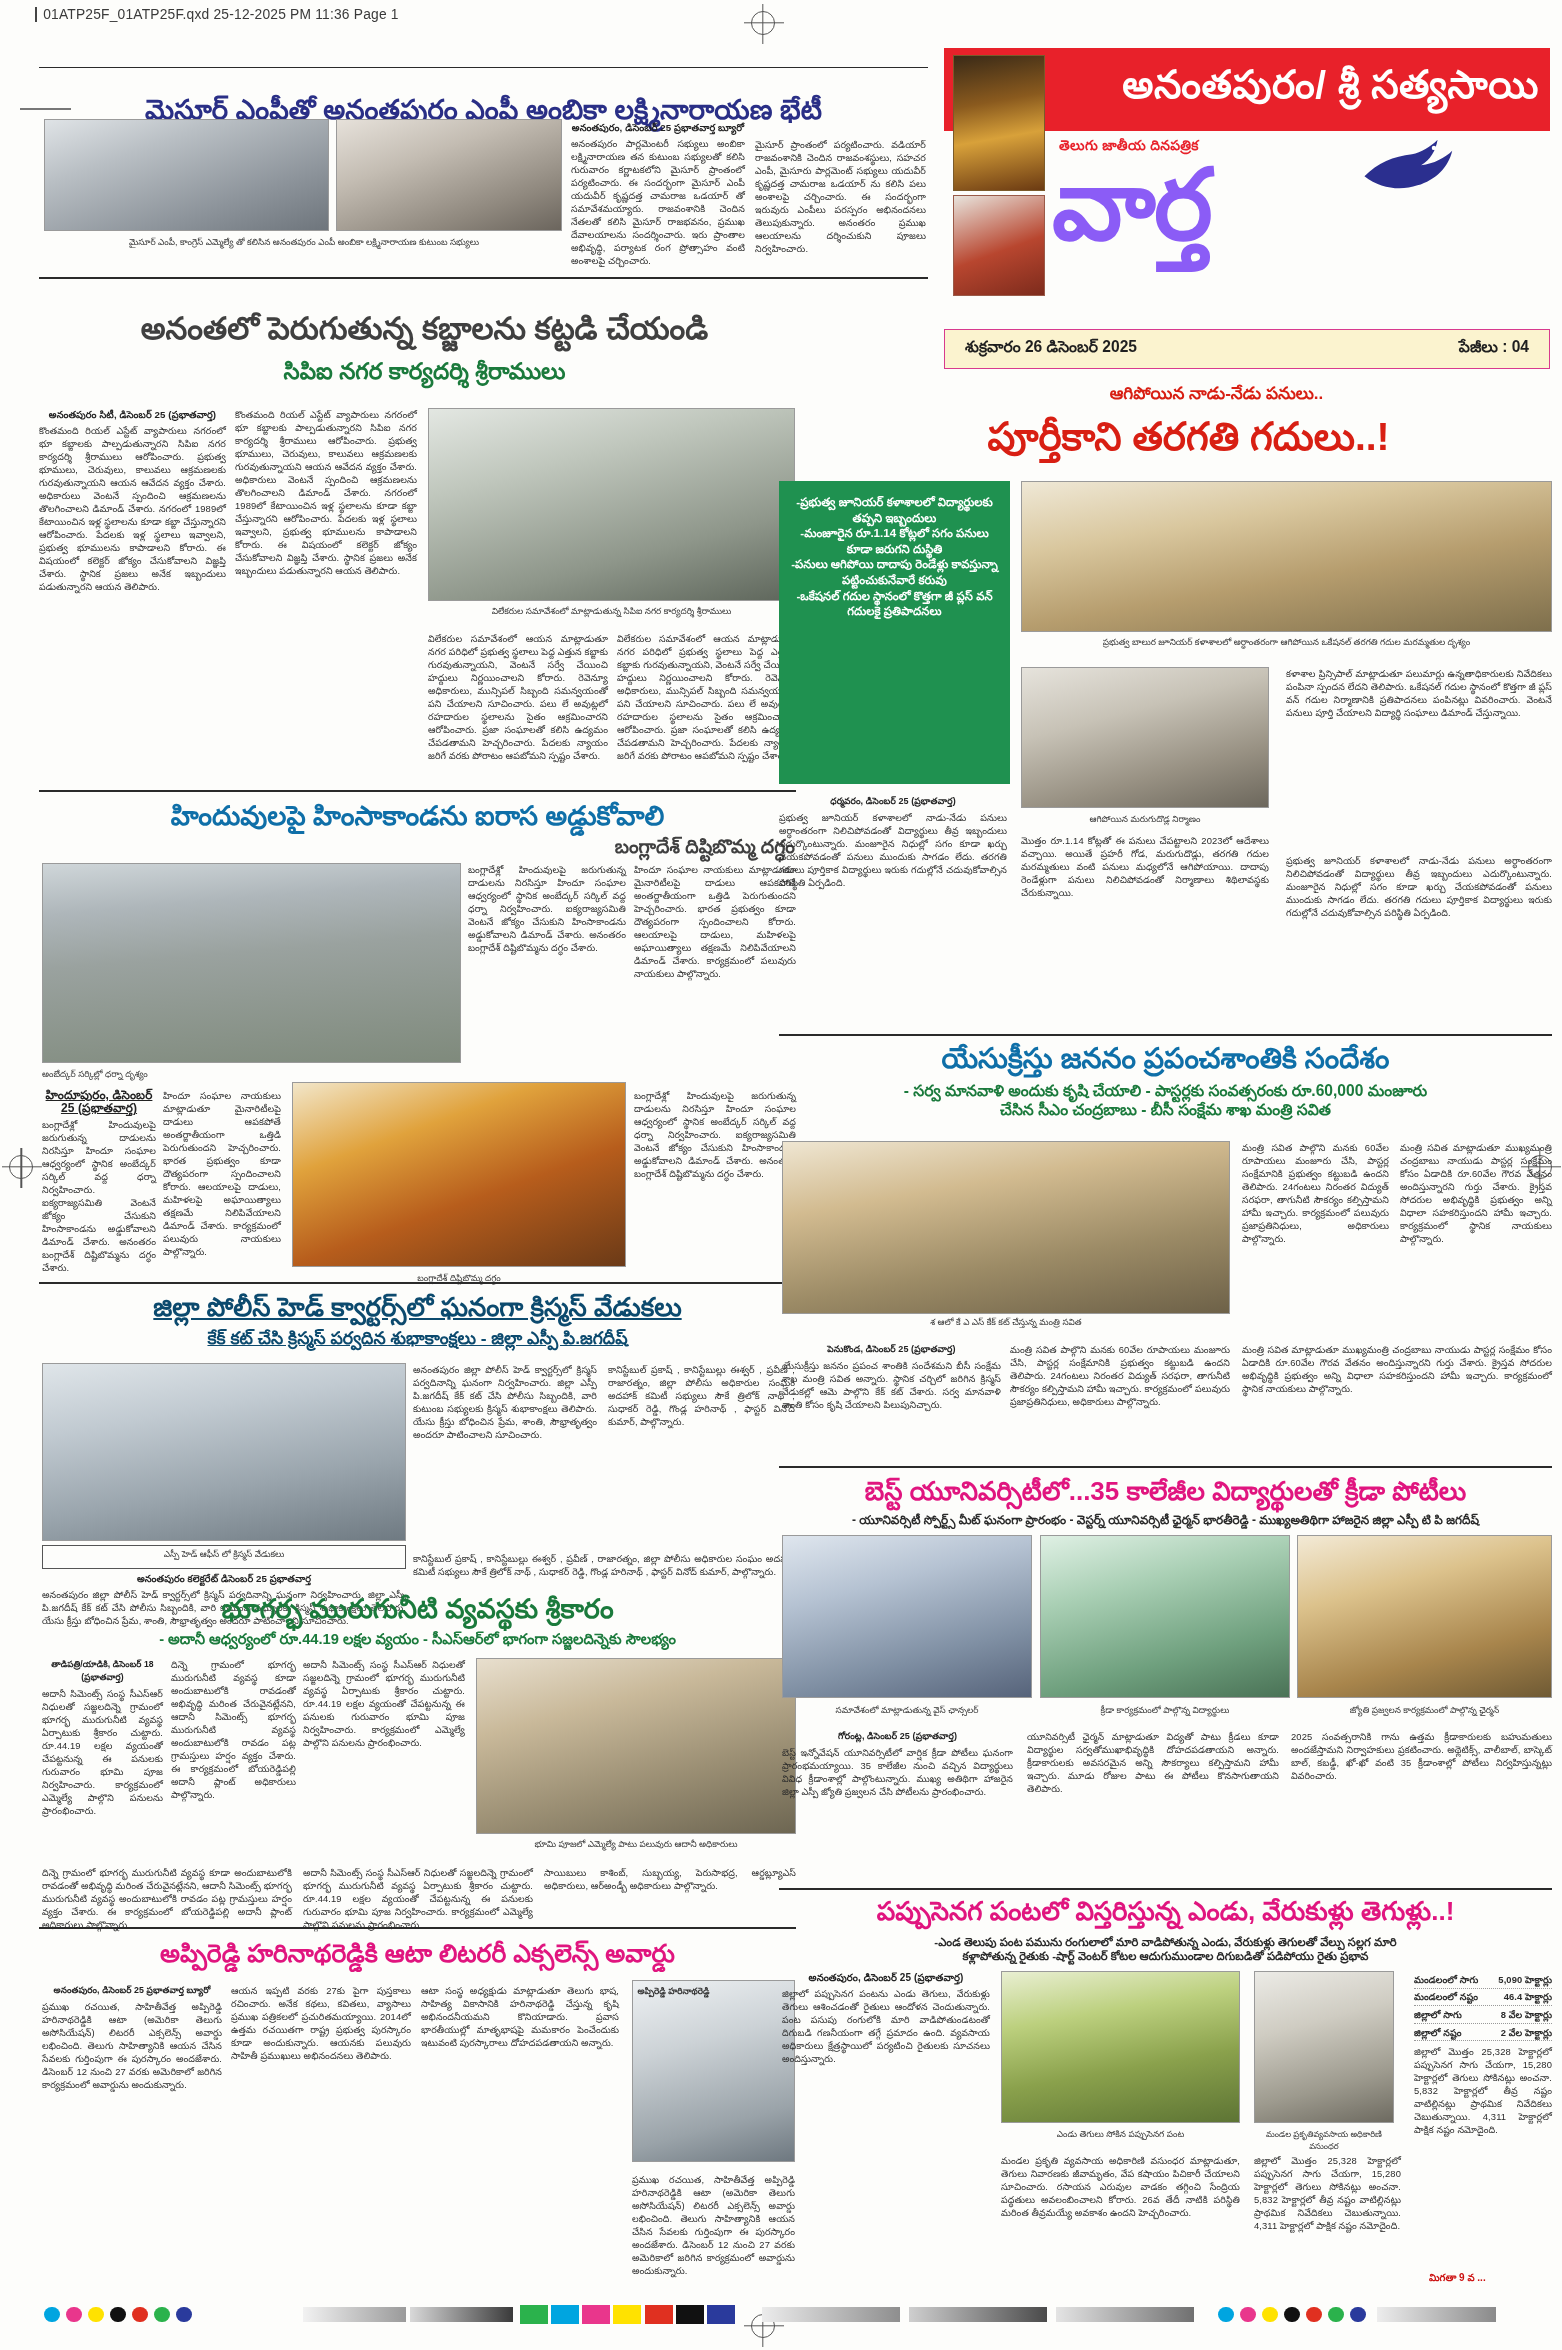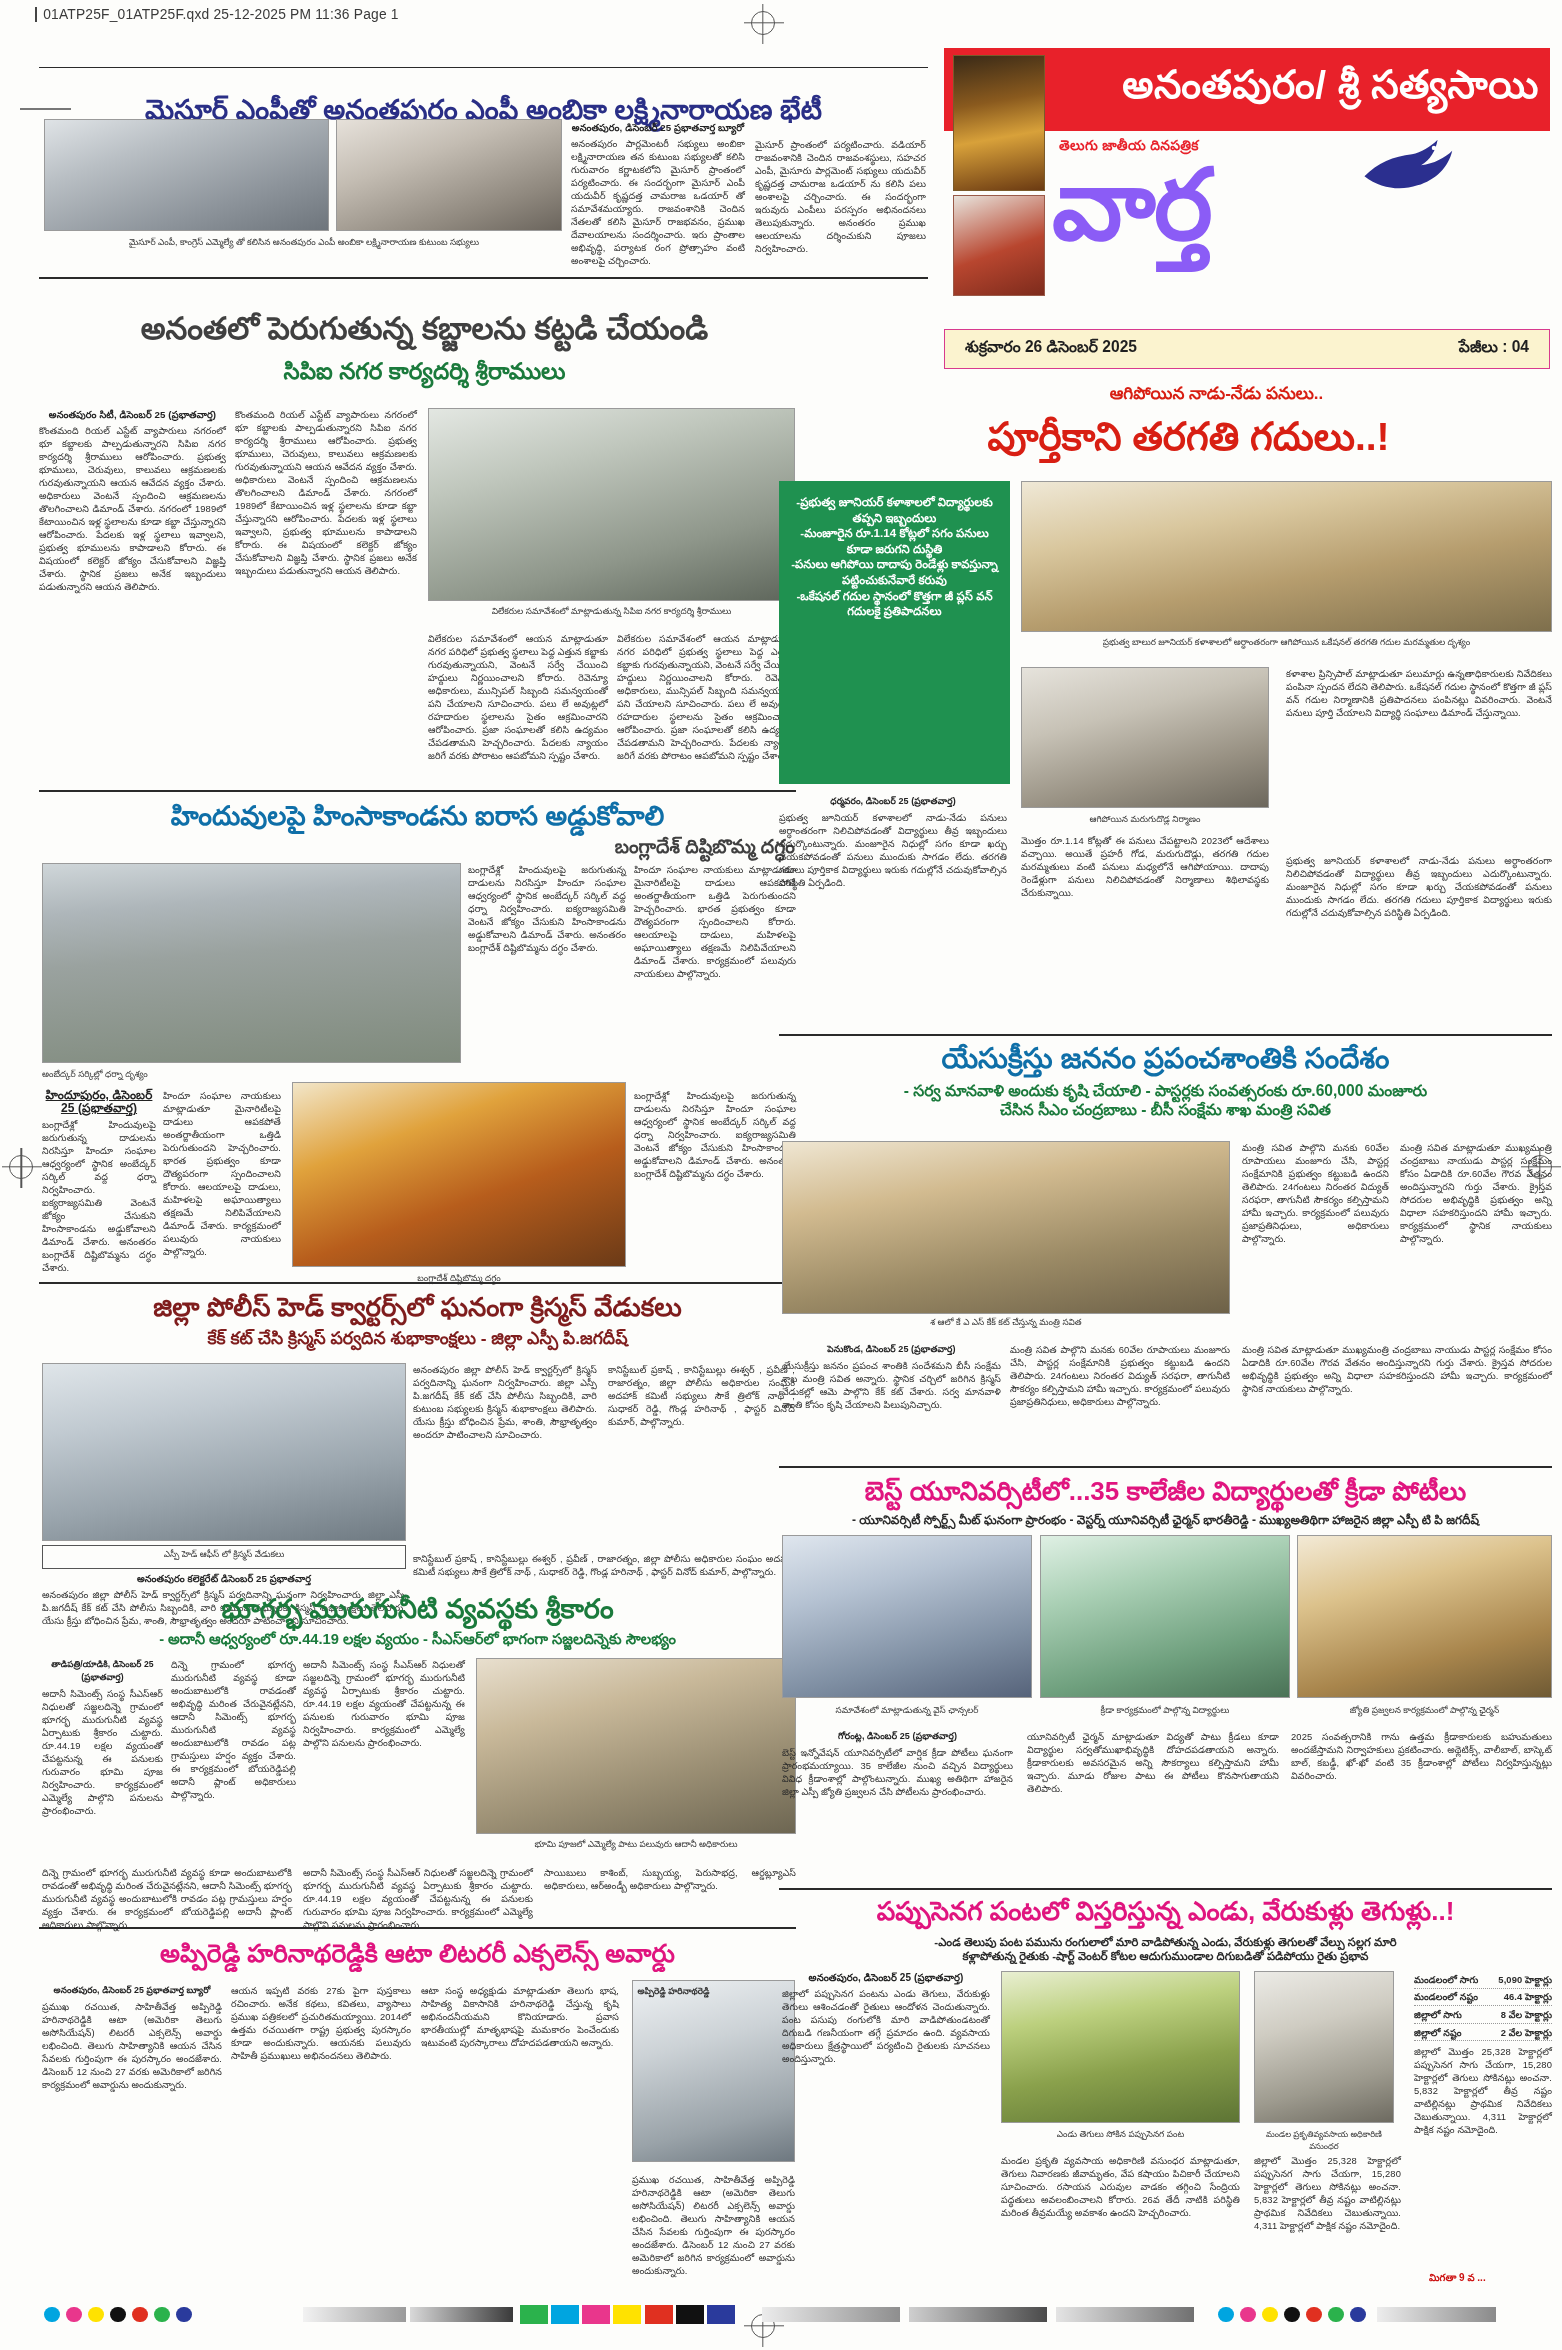--- a/index.html
+++ b/index.html
@@ -55,21 +55,21 @@
     text-align:center; font-size:8.8px; color:#333; margin-top:1.8px;
     font-family:"Liberation Sans", sans-serif;
   }
 
   
   .hl { text-align:center; font-weight:bold; line-height:1.12; }
   .hl-blue   { color:#2a2f86; }
   .hl-purple { color:#404040; }
   .hl-green  { color:#1b7a3c; }
   .hl-red    { color:#d81f13; }
-  .hl-orange { color:#7f1d1d; }
+  .hl-orange { color:#0c4a6e;text-decoration:underline; }
   .hl-pink   { color:#e0157f; }
   .hl-teal   { color:#0f6fa8; }
   .sub { text-align:center; font-weight:bold; line-height:1.2; }
 
   
   .masthead { position:absolute; left:944px; top:48px; width:606px; height:275px; }
   .mh-red {
     position:absolute; left:0; top:0; width:606px; height:83px; background:#e8212a;
     display:flex; align-items:center; justify-content:flex-end; padding-right:11px;
   }
@@ -257,21 +257,21 @@
 
   <div class="hl hl-green" style="position:absolute;left:39px;top:1594px;width:757px;font-size:27px;">భూగర్భ మురుగునీటి వ్యవస్థకు శ్రీకారం</div>
   <div class="sub hl-green" style="position:absolute;left:39px;top:1631px;width:757px;font-size:14.7px;">- అదానీ ఆధ్వర్యంలో రూ.44.19 లక్షల వ్యయం - సీఎస్ఆర్‌లో భాగంగా సజ్జలదిన్నెకు సౌలభ్యం</div>
 
   <div class="photo" style="position:absolute;left:476px;top:1658px;width:320px;height:176px;">
     <div style="position:absolute;inset:0;background:linear-gradient(165deg,#e8dfce 0%,#c9b99a 30%,#9b8f74 65%,#6d6652 100%);"></div>
   </div>
   <div class="cap" style="position:absolute;left:476px;top:1837px;width:320px;">భూమి పూజలో ఎమ్మెల్యే పాటు పలువురు ఆదానీ అధికారులు</div>
 
   <div class="tcol" style="position:absolute;left:42px;top:1658px;width:121px;">
-    <div class="dline" style="font-size:8.6px;">తాడిపత్రి/యాడికి, డిసెంబర్ 25 (ప్రభాతవార్త)</div>
+    <div class="dline" style="font-size:8.6px;">తాడిపత్రి/యాడికి, డిసెంబర్ 18 (ప్రభాతవార్త)</div>
     <p>అదానీ సిమెంట్స్ సంస్థ సీఎస్ఆర్ నిధులతో సజ్జలదిన్నె గ్రామంలో భూగర్భ మురుగునీటి వ్యవస్థ ఏర్పాటుకు శ్రీకారం చుట్టారు. రూ.44.19 లక్షల వ్యయంతో చేపట్టనున్న ఈ పనులకు గురువారం భూమి పూజ నిర్వహించారు. కార్యక్రమంలో ఎమ్మెల్యే పాల్గొని పనులను ప్రారంభించారు.</p>
   </div>
   <div class="tcol" style="position:absolute;left:171px;top:1658px;width:125px;">
     <p>దిన్నె గ్రామంలో భూగర్భ మురుగునీటి వ్యవస్థ కూడా అందుబాటులోకి రావడంతో అభివృద్ధి మరింత చేరువైనట్లేనని, ఆదానీ సిమెంట్స్ భూగర్భ మురుగునీటి వ్యవస్థ అందుబాటులోకి రావడం పట్ల గ్రామస్తులు హర్షం వ్యక్తం చేశారు. ఈ కార్యక్రమంలో బోయరెడ్డిపల్లి అదానీ ప్లాంట్ అధికారులు పాల్గొన్నారు.</p>
   </div>
   <div class="tcol" style="position:absolute;left:303px;top:1658px;width:162px;">
     <p>అదానీ సిమెంట్స్ సంస్థ సీఎస్ఆర్ నిధులతో సజ్జలదిన్నె గ్రామంలో భూగర్భ మురుగునీటి వ్యవస్థ ఏర్పాటుకు శ్రీకారం చుట్టారు. రూ.44.19 లక్షల వ్యయంతో చేపట్టనున్న ఈ పనులకు గురువారం భూమి పూజ నిర్వహించారు. కార్యక్రమంలో ఎమ్మెల్యే పాల్గొని పనులను ప్రారంభించారు.</p>
   </div>
   <div class="tcol" style="position:absolute;left:42px;top:1866px;width:250px;">
     <p>దిన్నె గ్రామంలో భూగర్భ మురుగునీటి వ్యవస్థ కూడా అందుబాటులోకి రావడంతో అభివృద్ధి మరింత చేరువైనట్లేనని, ఆదానీ సిమెంట్స్ భూగర్భ మురుగునీటి వ్యవస్థ అందుబాటులోకి రావడం పట్ల గ్రామస్తులు హర్షం వ్యక్తం చేశారు. ఈ కార్యక్రమంలో బోయరెడ్డిపల్లి అదానీ ప్లాంట్ అధికారులు పాల్గొన్నారు.</p>

